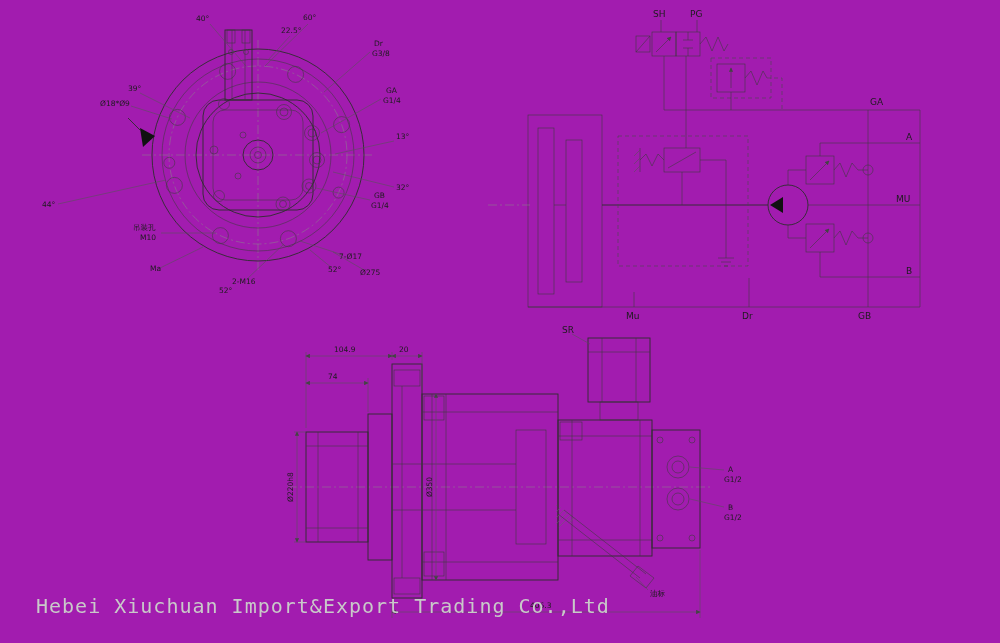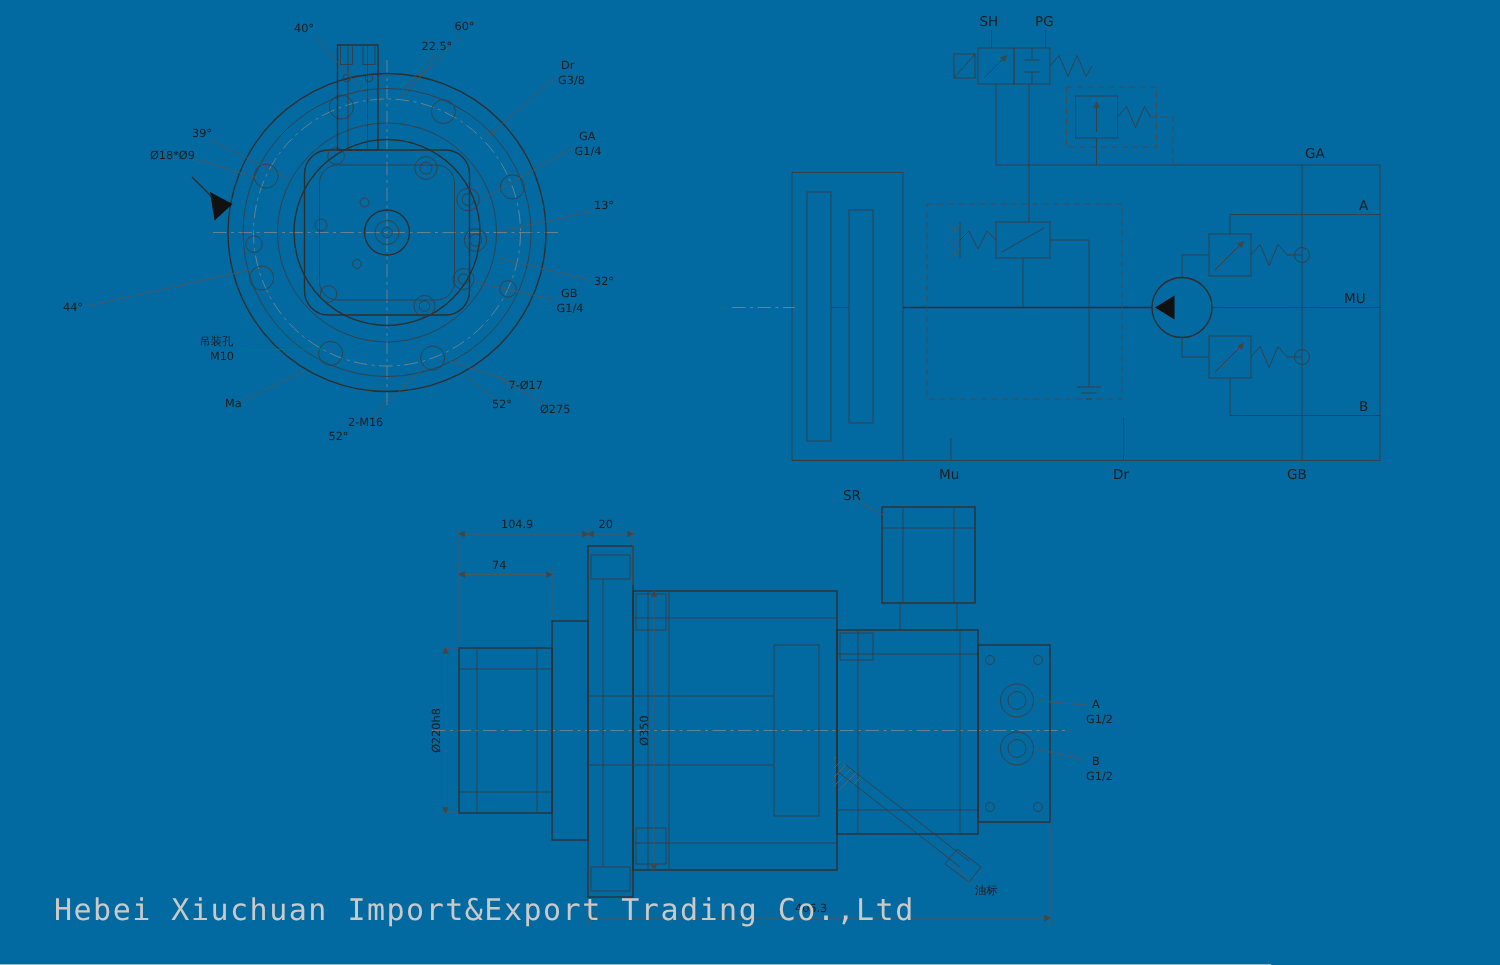--- a/index.html
+++ b/index.html
@@ -1,16 +1,16 @@
 <!DOCTYPE html>
 <html><head>
 <meta charset="utf-8">
 <style>
   html,body{margin:0;padding:0;background:#fff;}
-  .canvas{position:relative;width:1000px;height:643px;background:#0369a1;overflow:hidden;
+  .canvas{position:relative;width:1000px;height:643px;background:#a21caf;overflow:hidden;
           font-family:"DejaVu Sans",sans-serif;}
   svg{position:absolute;left:0;top:0;}
   .ln{stroke:#2e2e2e;stroke-width:0.9;fill:none;}
   .l2{stroke:#3a3a3a;stroke-width:0.55;fill:none;}
   .cl{stroke:#8a8a8a;stroke-width:0.5;fill:none;stroke-dasharray:9 3 2 3;}
   .dsh{stroke:#4a4a4a;stroke-width:0.6;fill:none;stroke-dasharray:4 3;}
   .dim{stroke:#555;stroke-width:0.55;fill:none;}
   text{font-family:"DejaVu Sans",sans-serif;fill:#1c1c1c;}
   .t7{font-size:7.5px;}
   .t8{font-size:9px;}

